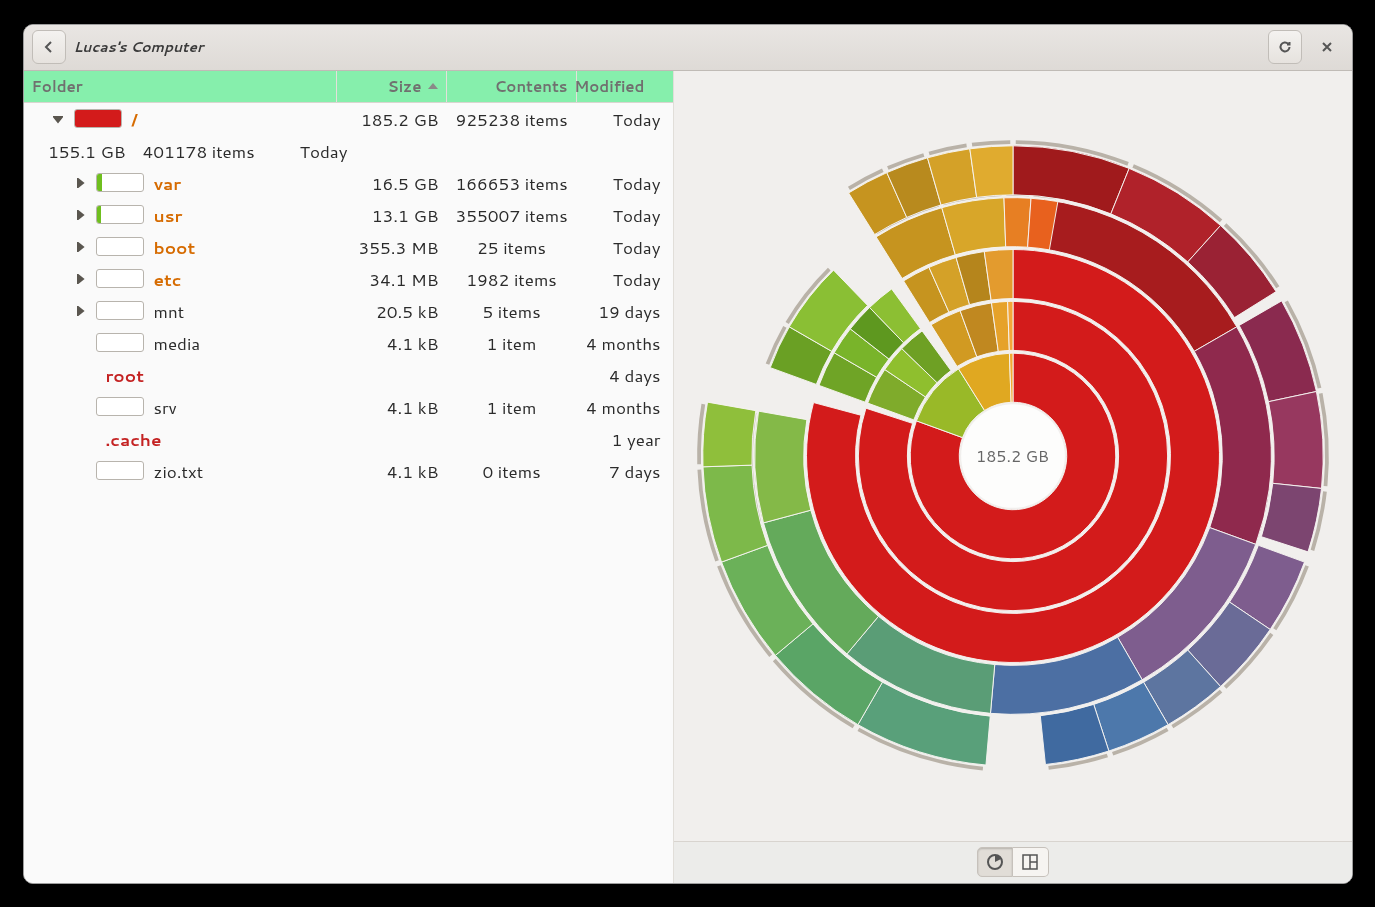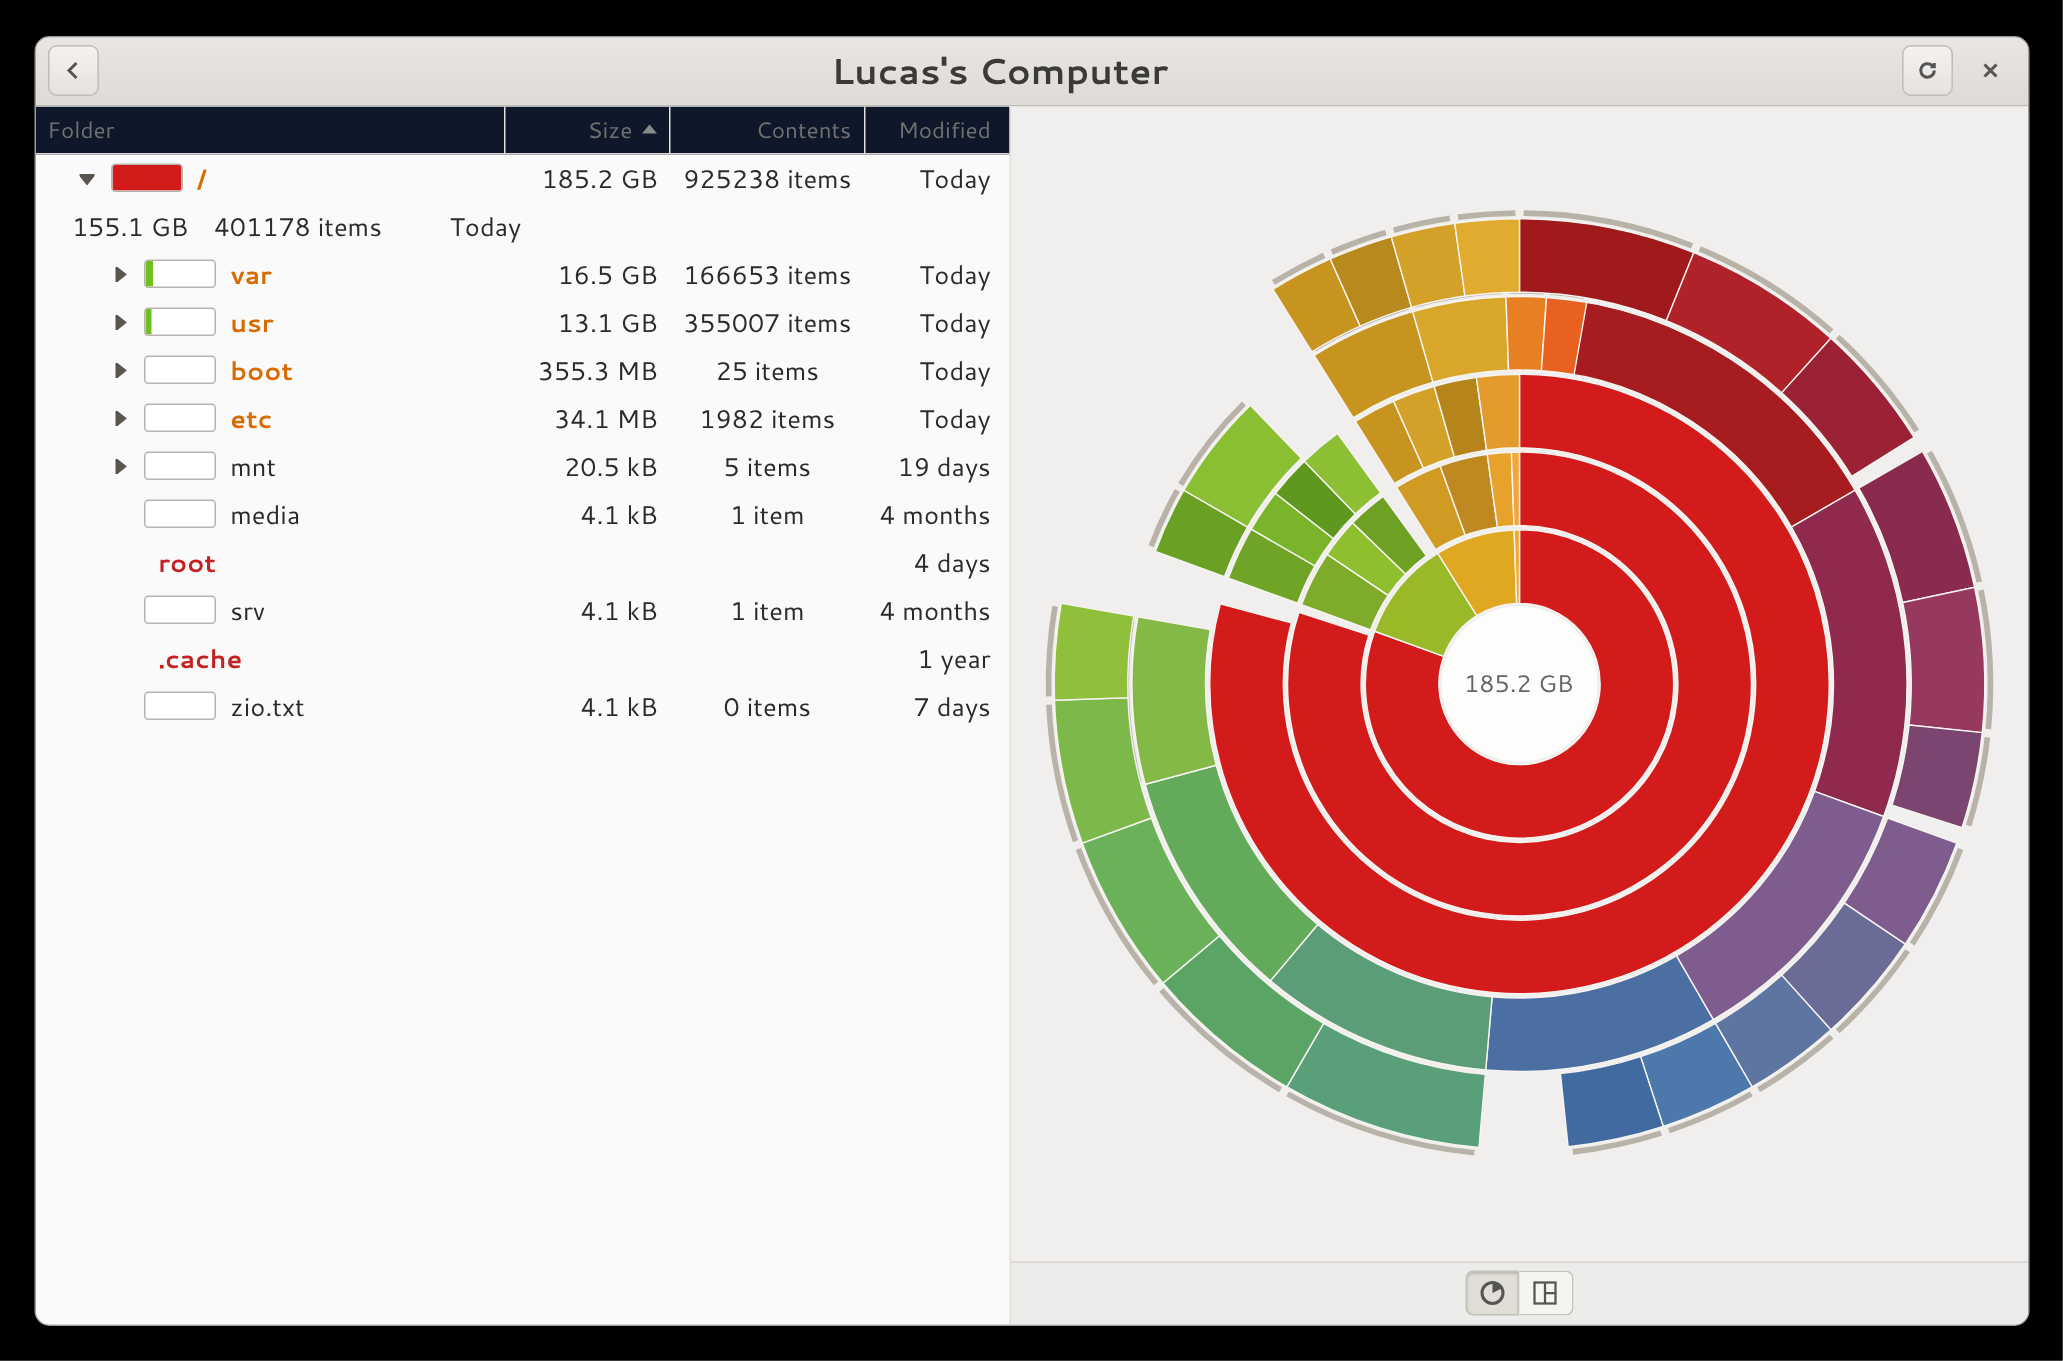--- a/index.html
+++ b/index.html
@@ -23,39 +23,39 @@
   .titlebar{
     height:46px;background:linear-gradient(#e9e6e3,#dedad6);
     border-bottom:1px solid #c0bbb6;display:flex;align-items:center;
     padding:0 8px;gap:8px;
   }
   .hbtn{
     width:34px;height:34px;border:1px solid #c1bdb8;border-radius:6px;
     background:linear-gradient(#f4f2f0,#e6e2de);display:flex;
     align-items:center;justify-content:center;color:#555;cursor:pointer;
   }
-  .title{flex:1;text-align:center;font-weight:700;font-size:24px;color:#3a3a3a;}
+  .title{flex:1;text-align:left;font-weight:700;font-size:14px;color:#3a3a3a;font-style:italic;}
   .hbtn svg{width:16px;height:16px;stroke:#555;stroke-width:2;fill:none;}
 
   
   .body{flex:1;display:flex;min-height:0;}
   .tree{
     width:650px;background:#fafafa;border-right:1px solid var(--sep);
     display:flex;flex-direction:column;overflow:hidden;
   }
   .thead{
-    display:flex;height:32px;background:#0f172a;border-bottom:1px solid #d9d5d0;
-    color:#70706f;font-size:15px;font-weight:400;align-items:center;text-align:center;
+    display:flex;height:32px;background:#86efac;border-bottom:1px solid #d9d5d0;
+    color:#70706f;font-size:15px;font-weight:700;align-items:center;text-align:center;
   }
   .thead .col{padding:0 8px;border-right:1px solid #e4e0db;height:100%;display:flex;align-items:center;}
   .thead .col:last-child{border-right:none;justify-content:flex-end;}
   .col.folder{flex:1;}
   .col.size{width:110px;justify-content:flex-end;gap:6px;}
   .col.contents{width:130px;justify-content:flex-end;}
-  .col.modified{width:96px;justify-content:flex-end;padding-right:12px;}
+  .col.modified{width:96px;justify-content:flex-end;padding-right:28px;}
   .sort-ind{width:0;height:0;border-left:5px solid transparent;border-right:5px solid transparent;border-bottom:6px solid #8a8a88;}
 
   .rows{flex:1;overflow:auto;font-size:17px;color:var(--txt);}
   .row{display:flex;align-items:center;height:32px;cursor:default;}
   .row .cell{padding:0 8px;}
   .row .cell.size{width:110px;text-align:right;}
   .row .cell.contents{width:130px;text-align:center;}
   .row .cell.modified{width:96px;text-align:right;padding-right:12px;}
   .row .cell.folder{flex:1;display:flex;align-items:center;gap:10px;min-width:0;}
 

